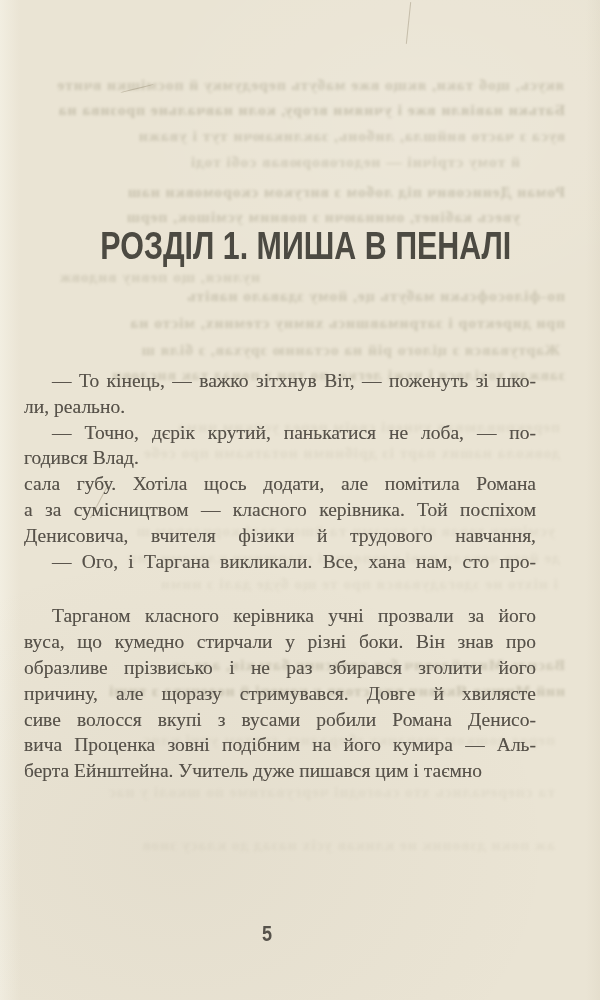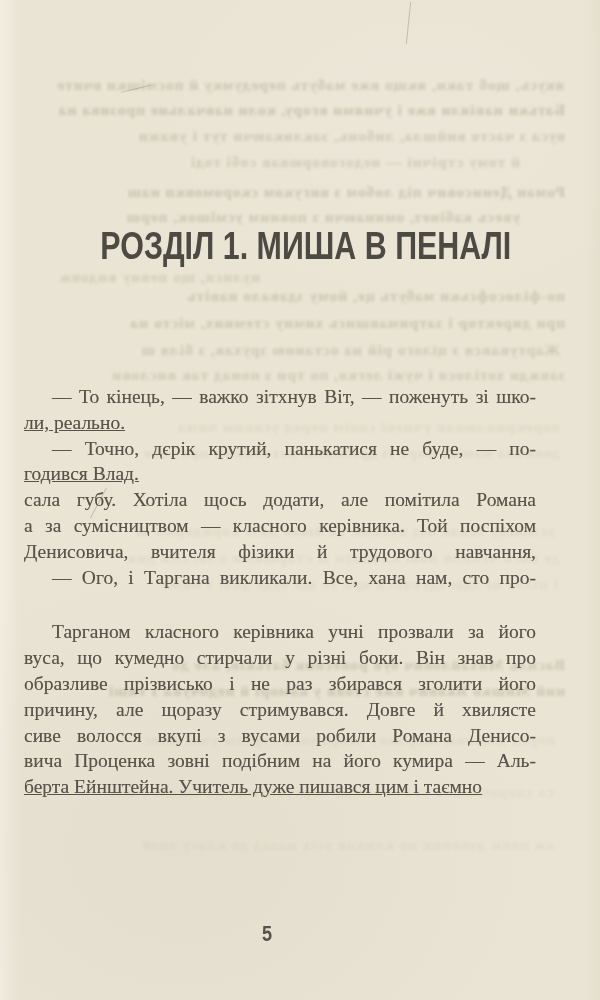--- a/index.html
+++ b/index.html
@@ -54,30 +54,30 @@
     line-height: 40px;
     letter-spacing: 0px;
     color: #4c4a42;
     transform: scaleX(0.8);
     transform-origin: center;
     white-space: nowrap;
   }
 
   
   .body-text {
-    position:absolute; left:24px; top:384px; width:512px; z-index:3;
+    position:absolute; left:24px; top:368px; width:512px; z-index:3;
     font-size: 19.5px;
     line-height: 25.8px;
     color: #57524a;
     text-shadow: 0 0 0.4px rgba(87,82,74,0.45);
   }
   .para { margin:0; }
   .para.space-before { margin-top: 29px; }
   .line { text-align: justify; text-align-last: justify; }
-  .line.last { text-align-last: left; text-decoration: underline; }
+  .line.last { text-align-last: left; }
   .line.indent { text-indent: 28px; }
 
   
   .pageno-wrap {
     position:absolute; left:24px; width:512px; top:921px;
     text-align:center; z-index:3;
     transform: translateX(-13px);
   }
   .pageno {
     display:inline-block;
@@ -124,21 +124,21 @@
   <div class="heading-wrap">
     <span class="chapter-heading">РОЗДІЛ 1. МИША В ПЕНАЛІ</span>
   </div>
 
   <div class="body-text">
       <div class="para">
         <div class="line indent">— То кінець, — важко зітхнув Віт, — поженуть зі шко-</div>
         <div class="line last">ли, реально.</div>
       </div>
       <div class="para">
-        <div class="line indent">— Точно, дєрік крутий, панькатися не буде, — по-</div>
+        <div class="line indent">— Точно, дєрік крутий, панькатися не лоба, — по-</div>
         <div class="line last">годився Влад.</div>
       </div>
       <div class="para">
         <div class="line">сала губу. Хотіла щось додати, але помітила Романа</div>
         <div class="line">а за сумісництвом — класного керівника. Той поспіхом</div>
         <div class="line">Денисовича, вчителя фізики й трудового навчання,</div>
       </div>
       <div class="para">
         <div class="line indent">— Ого, і Таргана викликали. Все, хана нам, сто про-</div>
       </div>

